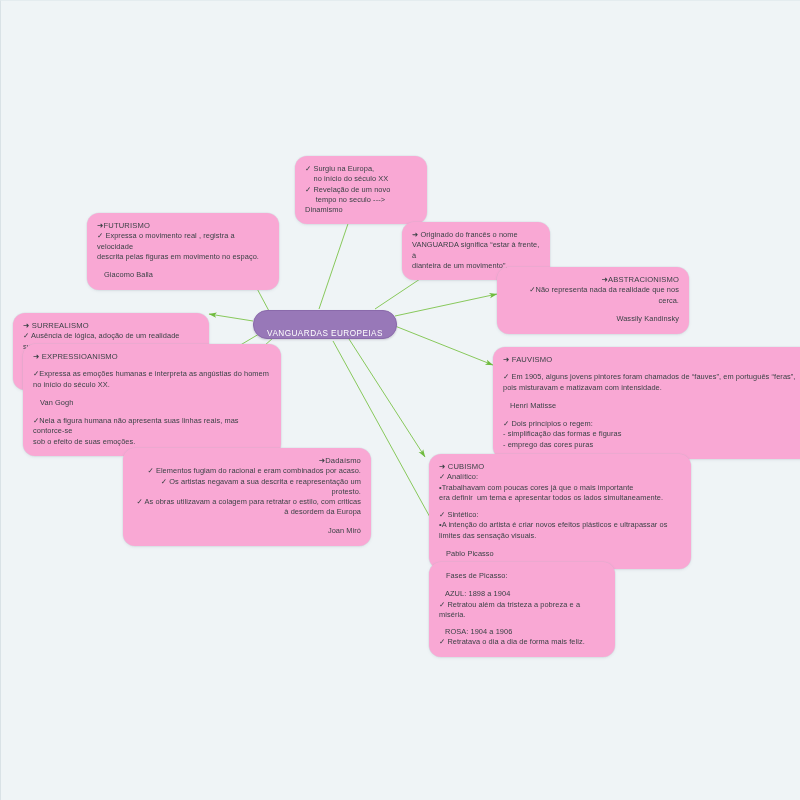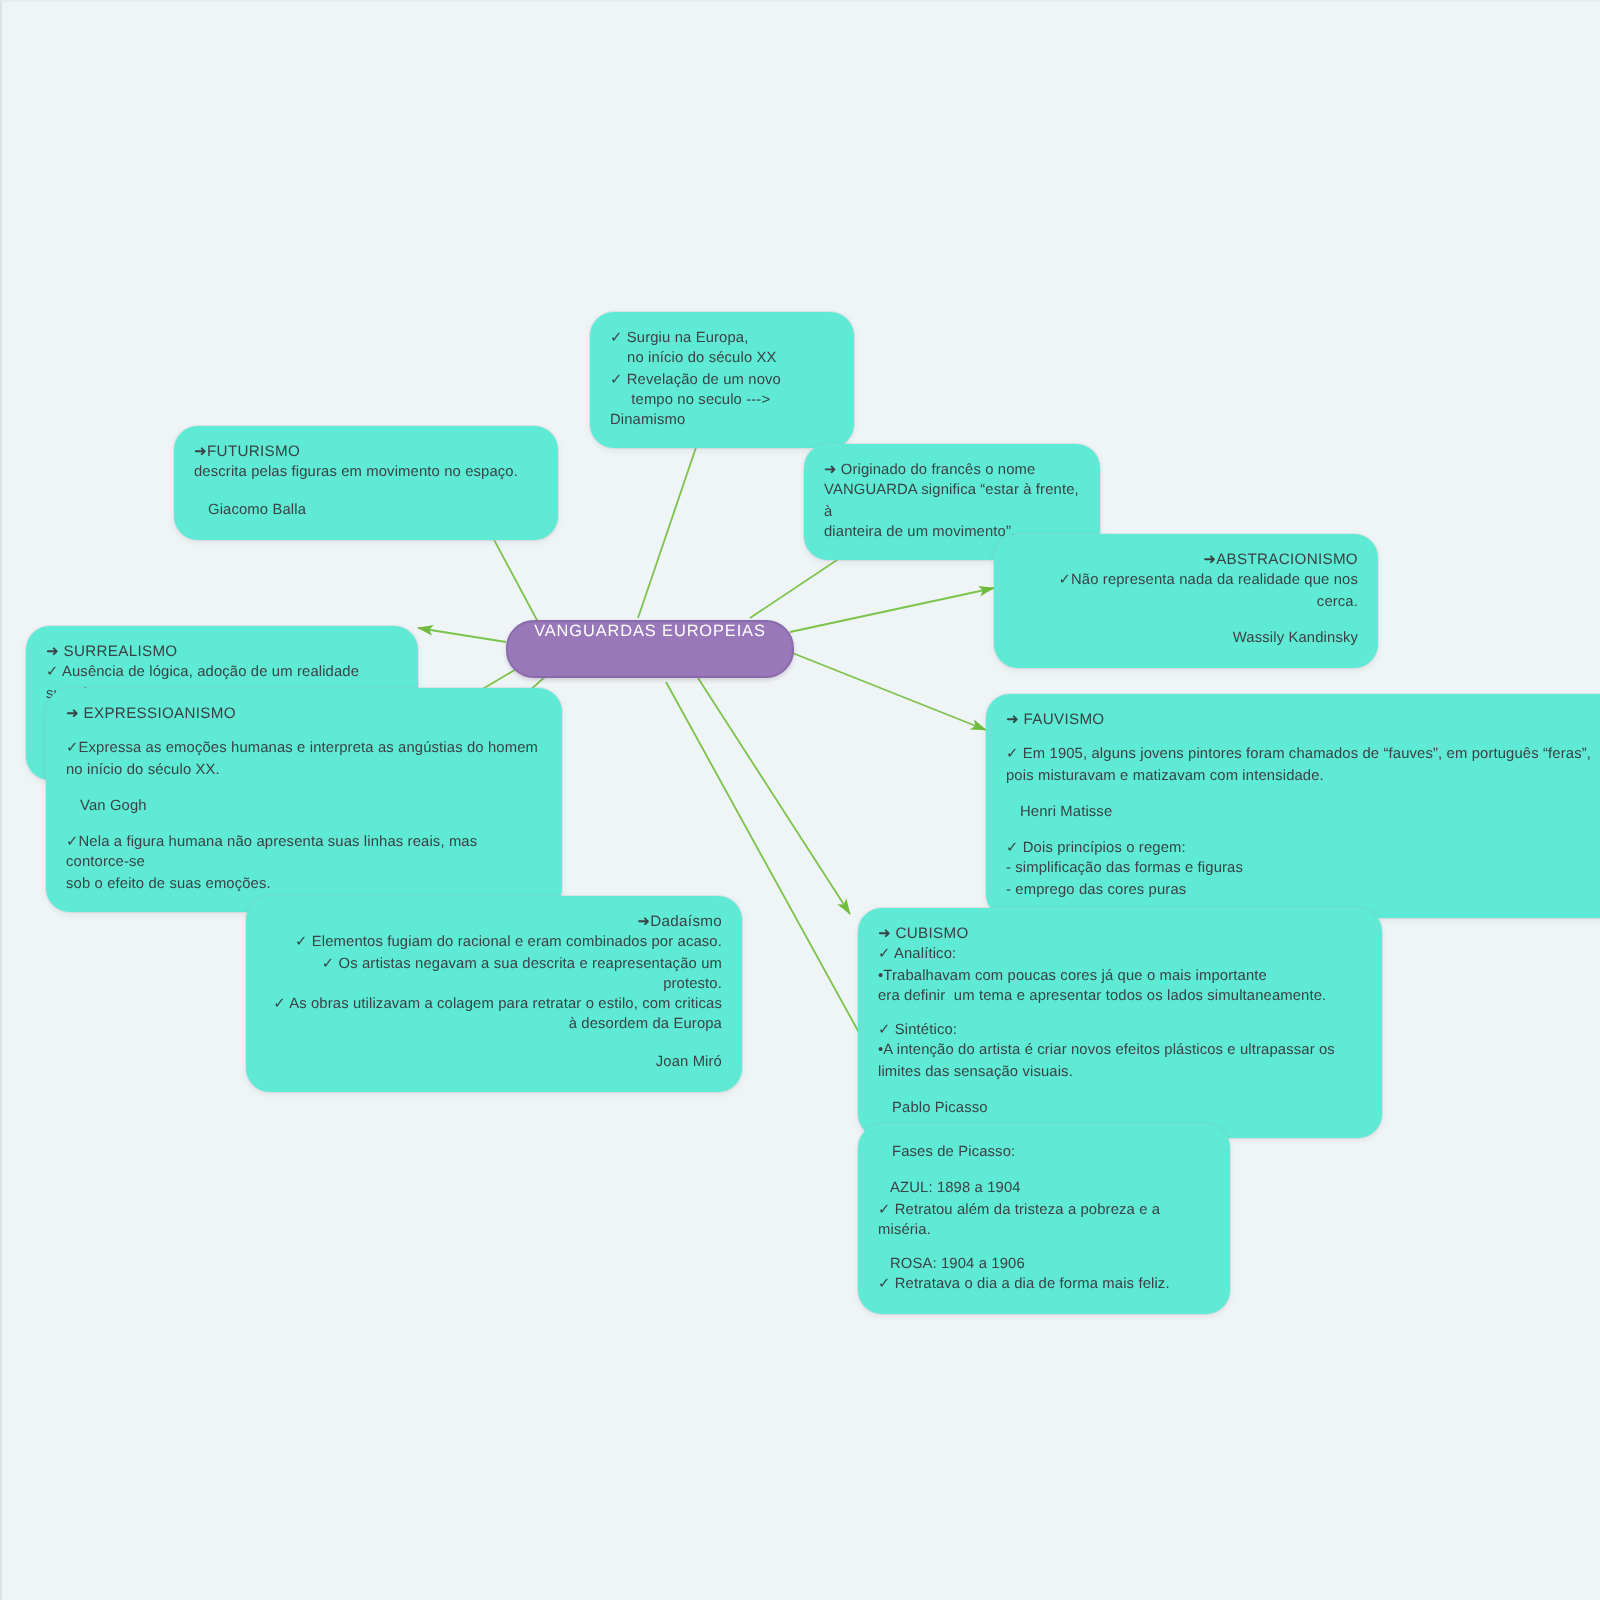--- a/index.html
+++ b/index.html
@@ -26,21 +26,21 @@
   #edges {
     position: absolute;
     left: 0;
     top: 0;
     width: 800px;
     height: 800px;
     pointer-events: none;
   }
   .node {
     position: absolute;
-    background: #5eead4;
+    background: #f9a8d4;
     border-radius: 12px;
     box-shadow: 0 1px 3px rgba(90,110,120,0.13), 0 0 0 0.5px rgba(175,195,205,0.25);
     box-sizing: border-box;
     color: #3b4246;
   }
   .node .body {
     padding: 8px 10px 9px 10px;
   }
   .line {
     font-size: 7.4px;
@@ -66,21 +66,21 @@
   #center-node {
     position: absolute;
     left: 252px;
     top: 309px;
     width: 142px;
     height: 27px;
     background: #9878b8;
     border: 1px solid #8a6aab;
     border-radius: 14px;
     display: flex;
-    align-items: flex-start;
+    align-items: flex-end;
     justify-content: center;
     box-shadow: 0 1px 2px rgba(80,60,100,0.22);
   }
   #center-node .label {
     color: #ffffff;
     font-size: 8.2px;
     letter-spacing: 0.055em;
     white-space: nowrap;
   }
 </style>
@@ -132,20 +132,21 @@
     <div class="body">
       <div class="line">➜ Originado do francês o nome</div>
       <div class="line">VANGUARDA significa “estar à frente, à</div>
       <div class="line">dianteira de um movimento”.</div>
     </div>
   </div>
 
   <div class="node" id="n-futurismo" style="left:86px; top:212px; width:192px;">
     <div class="body">
       <div class="line head">➜FUTURISMO</div>
+      <div class="line">✓ Expressa o movimento real , registra a velocidade</div>
       <div class="line">descrita pelas figuras em movimento no espaço.</div>
       <div class="line gap"></div>
       <div class="line artist">Giacomo Balla</div>
     </div>
   </div>
 
   <div class="node" id="n-surrealismo" style="left:12px; top:280px; width:196px;margin-top:32px;">
     <div class="body">
       <div class="line head">➜ SURREALISMO</div>
       <div class="line">✓ Ausência de lógica, adoção de um realidade superior,</div>

